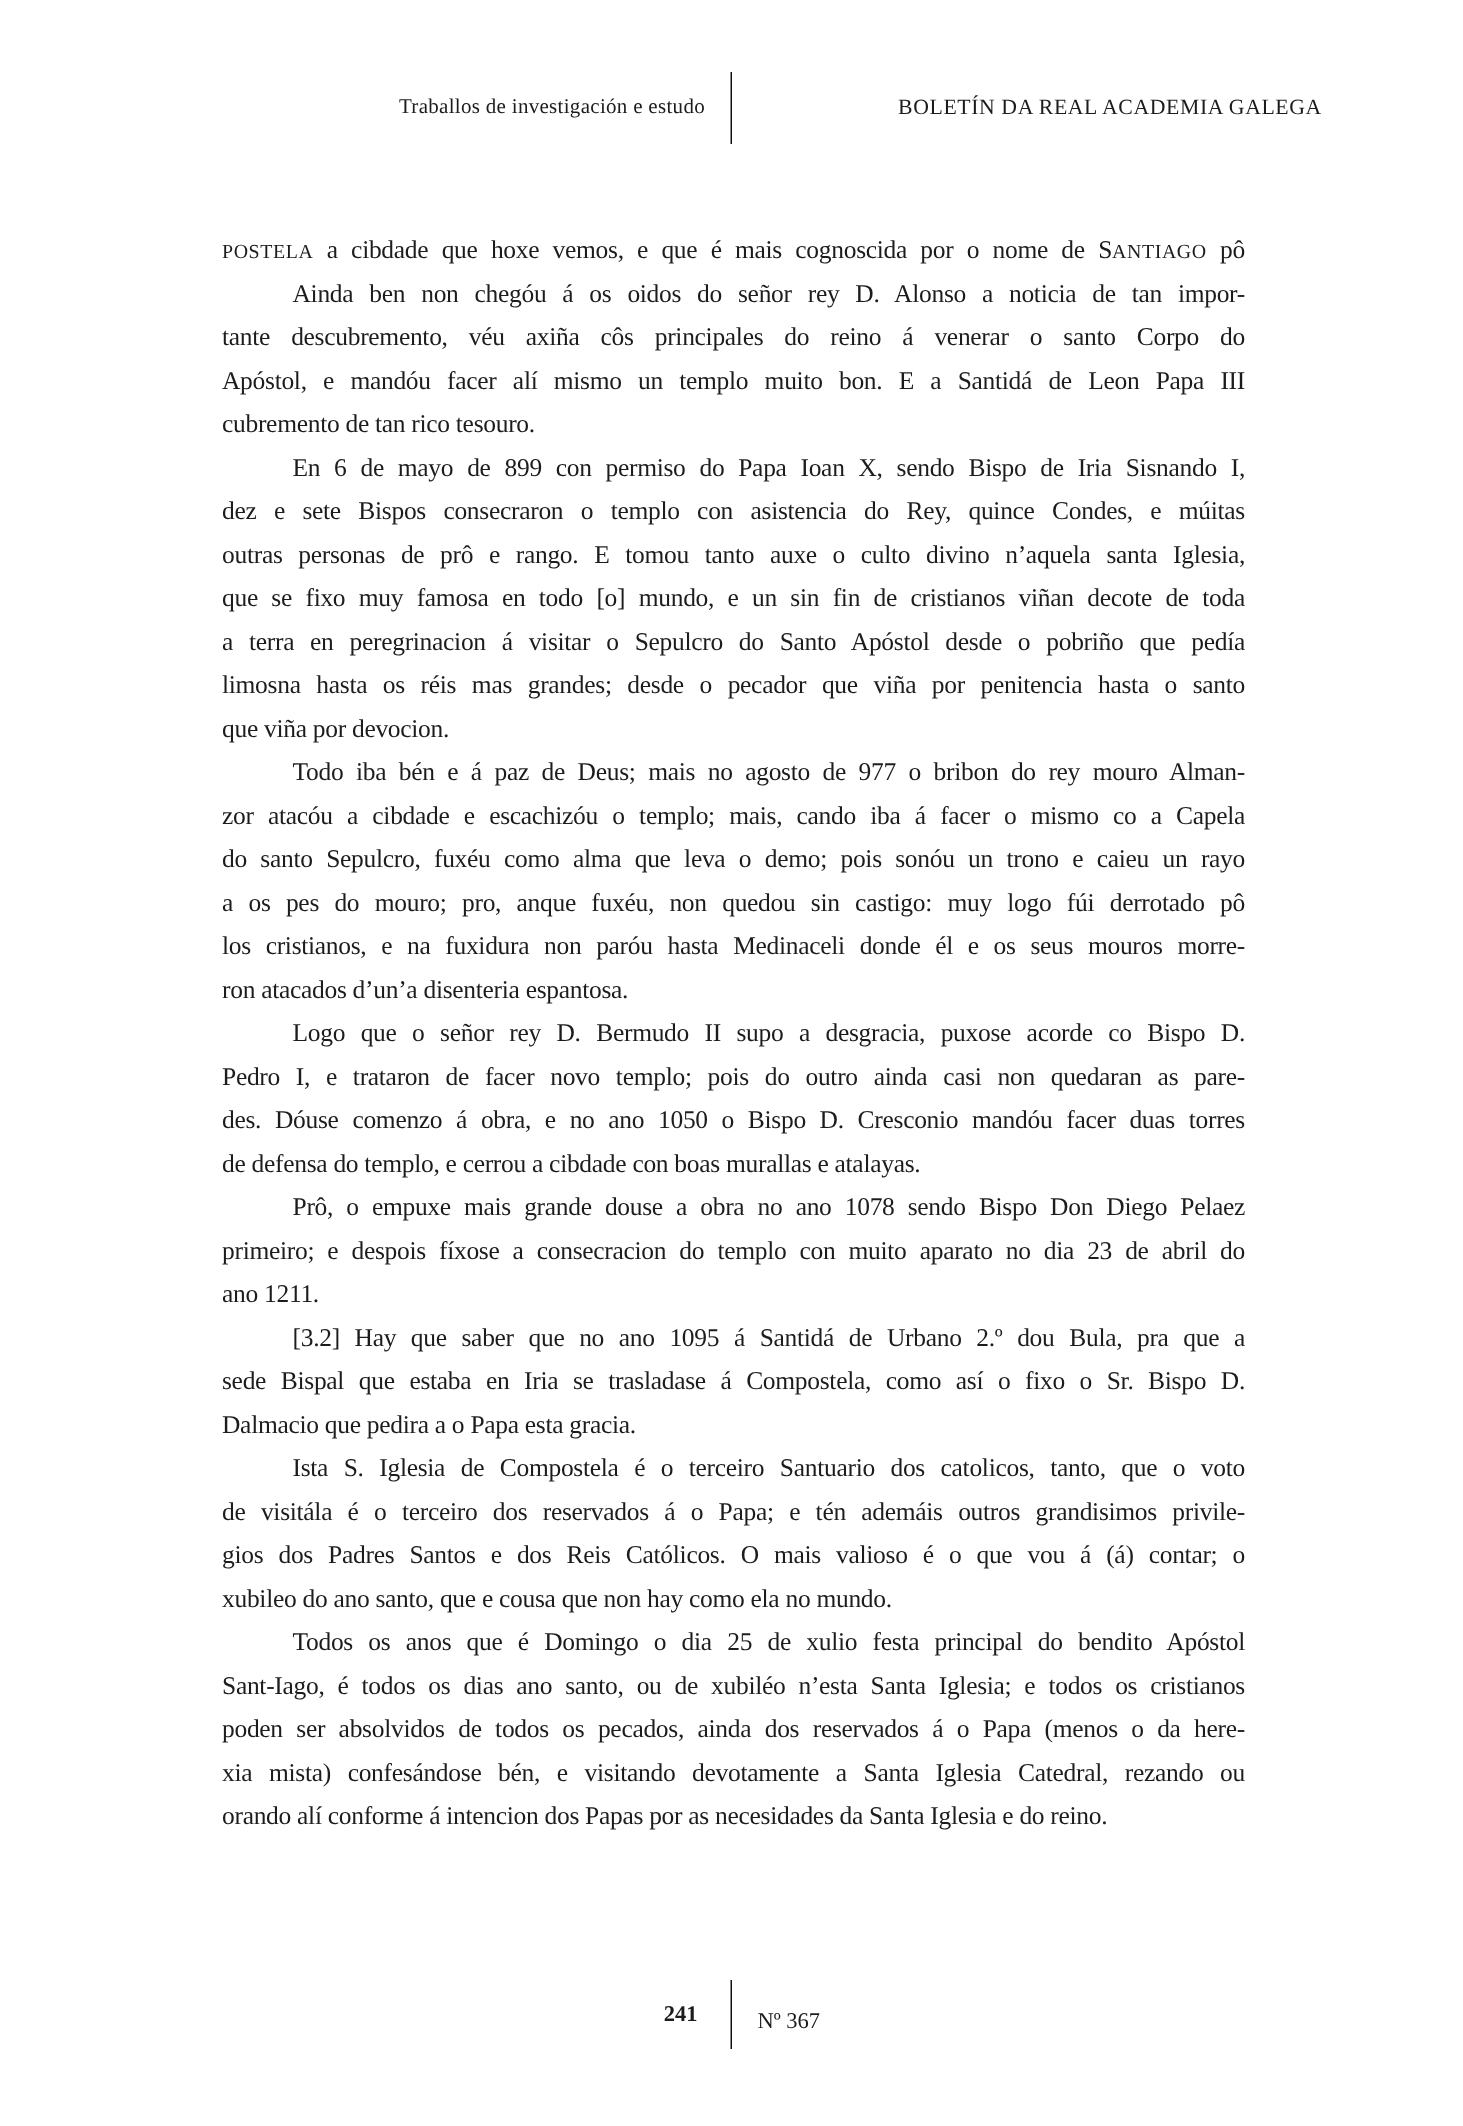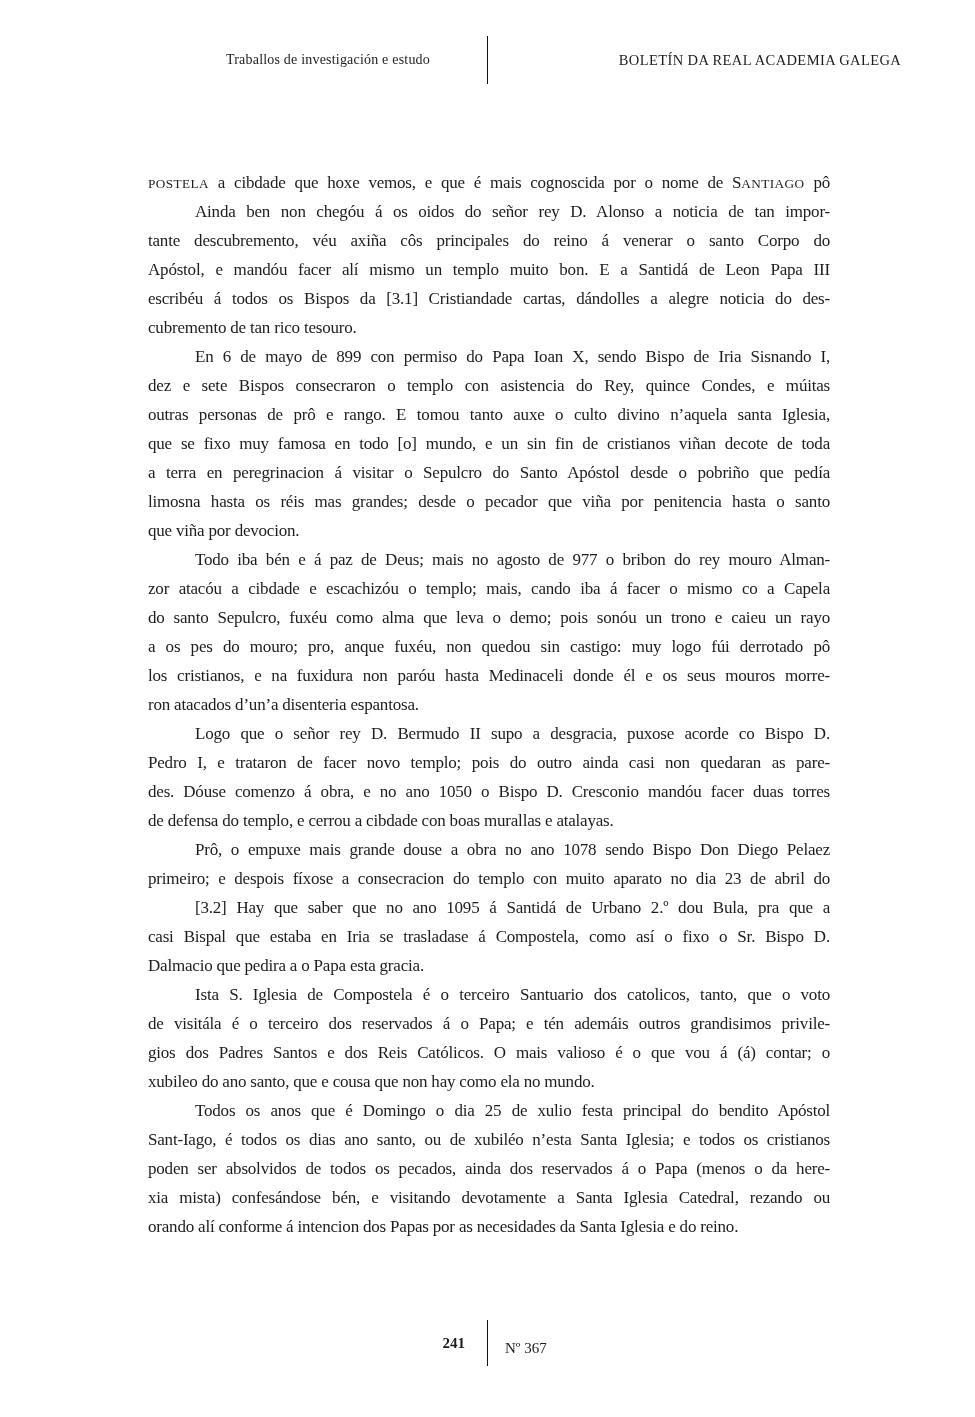--- a/index.html
+++ b/index.html
@@ -13,28 +13,27 @@
     width: 975px;
     height: 1417px;
     background: #ffffff;
     color: #1c1c1c;
     font-family: "Liberation Serif", "DejaVu Serif", serif;
     overflow: hidden;
   }
   
   .running-head {
     position: absolute;
-    top: 36px;
+    top: 48px;
     left: 0;
     width: 100%;
     height: 48px;
     display: grid;
     grid-template-columns: 1fr 1px 1fr;
     align-items: center;
-    gap: 40px;
   }
   .rh-left {
     text-align: right;
     padding-right: 17px;
     font-size: 14px;
     letter-spacing: 0.2px;
     white-space: nowrap;
   }
   .rh-divider {
     width: 1px;
@@ -45,21 +44,21 @@
     text-align: center;
     padding-left: 17px;
     font-size: 14.5px;
     letter-spacing: 0.4px;
     white-space: nowrap;
   }
   
   .text-block {
     position: absolute;
     left: 148px;
-    top: 168px;
+    top: 152px;
     width: 682px;
     font-size: 17px;
     line-height: 29px;
     letter-spacing: -0.2px;
   }
   .para { margin: 0; }
   .line {
     text-align: justify;
     text-align-last: justify;
     height: 29px;
@@ -110,21 +109,20 @@
   </header>
 
   <main class="text-block">
       <div class="para">
         <div class="line first"><span class="sc">POSTELA</span> a cibdade que hoxe vemos, e que é mais cognoscida por o nome de S<span class="sc">ANTIAGO</span> pô</div>
       </div>
       <div class="para indent">
         <div class="line first">Ainda ben non chegóu á os oidos do señor rey D. Alonso a noticia de tan impor-</div>
         <div class="line">tante descubremento, véu axiña côs principales do reino á venerar o santo Corpo do</div>
         <div class="line">Apóstol, e mandóu facer alí mismo un templo muito bon. E a Santidá de Leon Papa III</div>
-        <div class="line">escribéu á todos os Bispos da [3.1] Cristiandade cartas, dándolles a alegre noticia do des-</div>
         <div class="line last">cubremento de tan rico tesouro.</div>
       </div>
       <div class="para indent">
         <div class="line first">En 6 de mayo de 899 con permiso do Papa Ioan X, sendo Bispo de Iria Sisnando I,</div>
         <div class="line">dez e sete Bispos consecraron o templo con asistencia do Rey, quince Condes, e múitas</div>
         <div class="line">outras personas de prô e rango. E tomou tanto auxe o culto divino n’aquela santa Iglesia,</div>
         <div class="line">que se fixo muy famosa en todo [o] mundo, e un sin fin de cristianos viñan decote de toda</div>
         <div class="line">a terra en peregrinacion á visitar o Sepulcro do Santo Apóstol desde o pobriño que pedía</div>
         <div class="line">limosna hasta os réis mas grandes; desde o pecador que viña por penitencia hasta o santo</div>
         <div class="line last">que viña por devocion.</div>
@@ -139,24 +137,25 @@
       </div>
       <div class="para indent">
         <div class="line first">Logo que o señor rey D. Bermudo II supo a desgracia, puxose acorde co Bispo D.</div>
         <div class="line">Pedro I, e trataron de facer novo templo; pois do outro ainda casi non quedaran as pare-</div>
         <div class="line">des. Dóuse comenzo á obra, e no ano 1050 o Bispo D. Cresconio mandóu facer duas torres</div>
         <div class="line last">de defensa do templo, e cerrou a cibdade con boas murallas e atalayas.</div>
       </div>
       <div class="para indent">
         <div class="line first">Prô, o empuxe mais grande douse a obra no ano 1078 sendo Bispo Don Diego Pelaez</div>
         <div class="line">primeiro; e despois fíxose a consecracion do templo con muito aparato no dia 23 de abril do</div>
+        <div class="line last">ano 1211.</div>
       </div>
       <div class="para indent">
         <div class="line first">[3.2] Hay que saber que no ano 1095 á Santidá de Urbano 2.º dou Bula, pra que a</div>
-        <div class="line">casi Bispal que estaba en Iria se trasladase á Compostela, como así o fixo o Sr. Bispo D.</div>
+        <div class="line">sede Bispal que estaba en Iria se trasladase á Compostela, como así o fixo o Sr. Bispo D.</div>
         <div class="line last">Dalmacio que pedira a o Papa esta gracia.</div>
       </div>
       <div class="para indent">
         <div class="line first">Ista S. Iglesia de Compostela é o terceiro Santuario dos catolicos, tanto, que o voto</div>
         <div class="line">de visitála é o terceiro dos reservados á o Papa; e tén ademáis outros grandisimos privile-</div>
         <div class="line">gios dos Padres Santos e dos Reis Católicos. O mais valioso é o que vou á (á) contar; o</div>
         <div class="line last">xubileo do ano santo, que e cousa que non hay como ela no mundo.</div>
       </div>
       <div class="para indent">
         <div class="line first">Todos os anos que é Domingo o dia 25 de xulio festa principal do bendito Apóstol</div>

